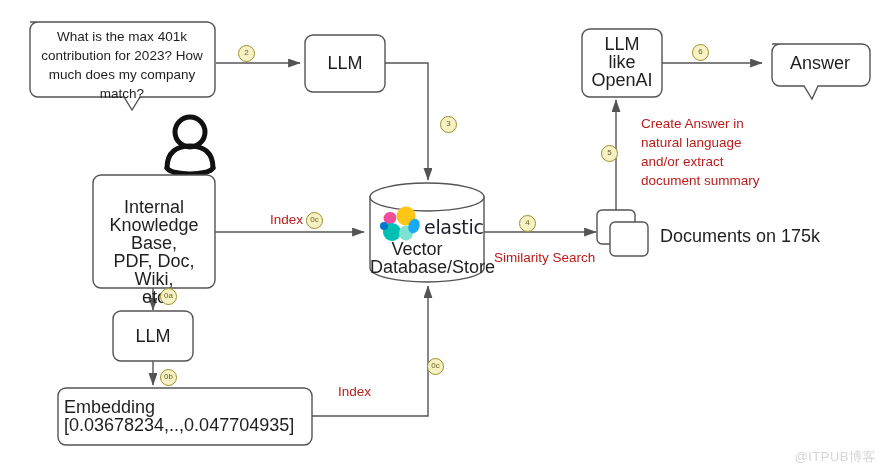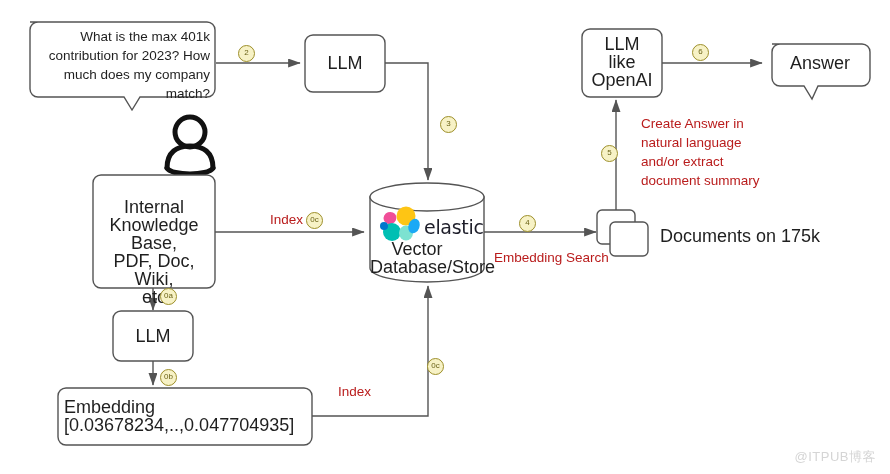--- a/index.html
+++ b/index.html
@@ -133,21 +133,21 @@
     <path d="M616,210 L616,100" fill="none" stroke="#545454" stroke-width="1.4" marker-end="url(#arrow)"></path>
 
     <rect x="582" y="29" width="80" height="68" rx="8" ry="8" fill="#ffffff" stroke="#545454" stroke-width="1.4"></rect>
 
     <path d="M662,63 L762,63" fill="none" stroke="#545454" stroke-width="1.4" marker-end="url(#arrow)"></path>
 
     <path d="M772,44 L862,44 A8,8 0 0 1 870,52 L870,78 A8,8 0 0 1 862,86
              L818,86 L812,99 L804,86 L780,86 A8,8 0 0 1 772,78 L772,52 A8,8 0 0 1 780,44 Z" fill="#ffffff" stroke="#545454" stroke-width="1.4"></path>
   </svg>
 
-  <div class="node-text" style="left:34px; top:27px; width:176px; text-align:right; font-size:13.5px; line-height:19px;">What is the max 401k
+  <div class="node-text" style="left:34px; top:27px; width:176px; text-align:center; font-size:13.5px; line-height:19px;">What is the max 401k
 contribution for 2023? How
 much does my company
 match?</div>
 
   <div class="node-text" style="left:305px; top:54px; width:80px;">LLM</div>
 
   <div class="node-text" style="left:93px; top:198px; width:122px;">Internal
 Knowledge Base,
 PDF, Doc, Wiki,
 etc</div>
@@ -168,21 +168,21 @@
 like
 OpenAI</div>
 
   <div class="node-text" style="left:772px; top:54px; width:96px;">Answer</div>
 
 
   <div class="edge-label" style="left:270px; top:211px;">Index</div>
 
   <div class="edge-label" style="left:338px; top:383px;">Index</div>
 
-  <div class="edge-label" style="left:494px; top:249px;">Embedding Search</div>
+  <div class="edge-label" style="left:494px; top:249px;">Similarity Search</div>
 
   <div class="edge-label" style="left:641px; top:114px; line-height:19px;">Create Answer in
 natural language
 and/or extract
 document summary</div>
 
   <div class="badge" style="left:238px; top:45px;">2</div>
   <div class="badge" style="left:440px; top:116px;">3</div>
   <div class="badge" style="left:519px; top:215px;">4</div>
   <div class="badge" style="left:601px; top:145px;">5</div>

